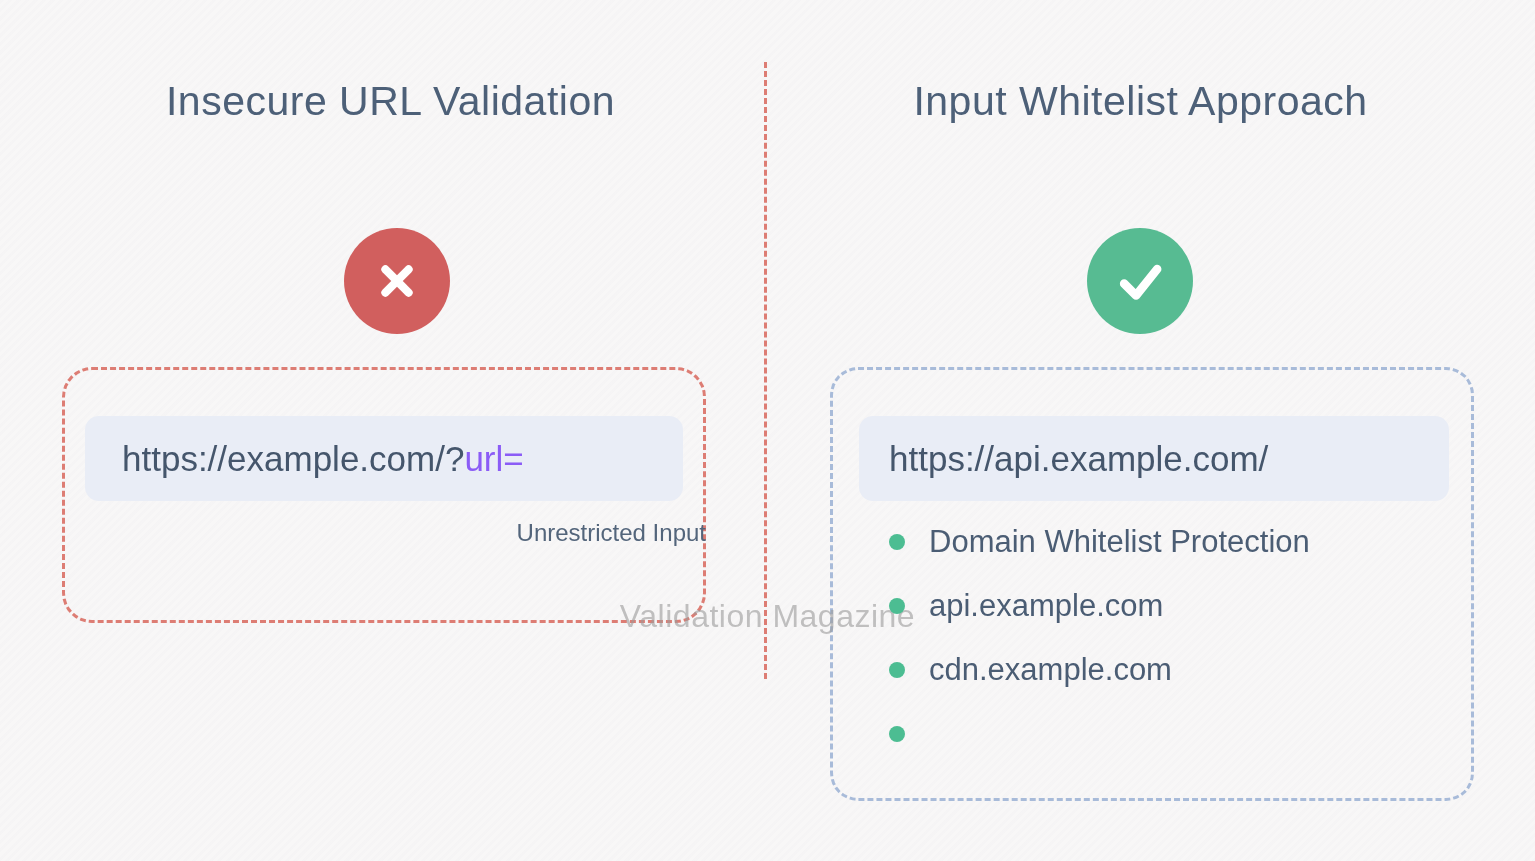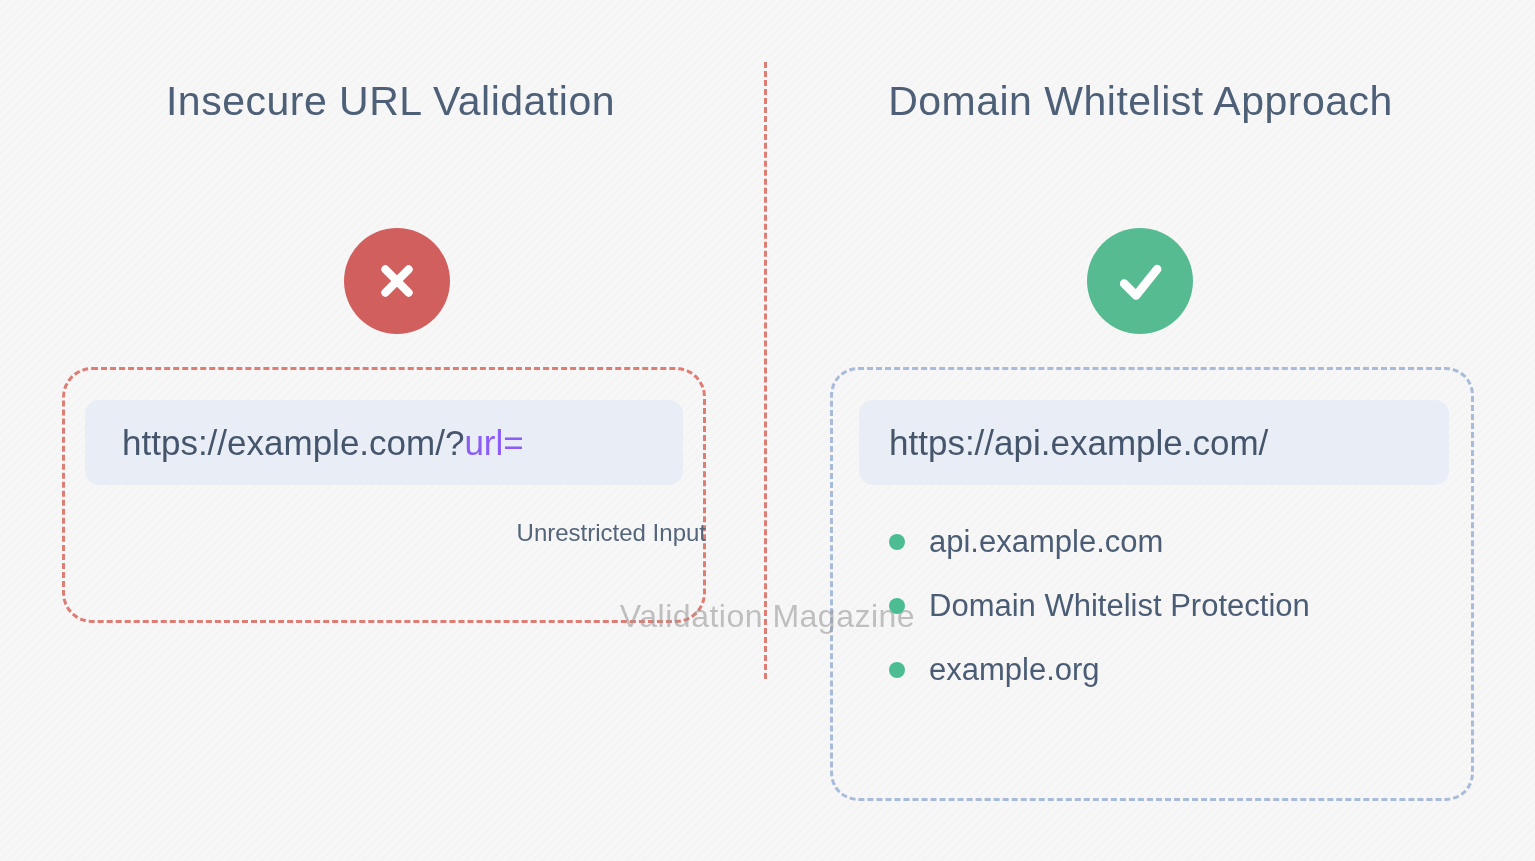--- a/index.html
+++ b/index.html
@@ -69,21 +69,21 @@
     position: absolute;
     left: 764px; top: 62px;
     height: 617px; width: 0;
     border-left: 3px dashed #dd7d74;
     z-index: 0;
   }
 
   
   .url-bar {
     position: absolute;
-    top: 400px;
+    top: 416px;
     height: 85px;
     background: #e9edf6;
     border-radius: 14px;
     display: flex;
     align-items: center;
     font-size: 35px;
     color: #45566c;
     z-index: 3;
     white-space: nowrap;
   }
@@ -158,44 +158,47 @@
 
   <div class="dashed-box red"></div>
 
   <div class="url-bar left">
     <span>https://example.com/?</span>
       <span class="url-ghost">url=</span>
   </div>
 
   <div class="caption">Unrestricted Input</div>
 
-  <div class="panel-title right">Domain Whitelist Approach</div>
+  <div class="panel-title right">Input Whitelist Approach</div>
 
   <div class="status-circle success">
     <svg width="66" height="66" viewBox="0 0 100 100">
       <path d="M26 54 L44 72 L76 32" fill="none" stroke="#ffffff" stroke-width="13" stroke-linecap="round" stroke-linejoin="round"></path>
     </svg>
   </div>
 
   <div class="dashed-box blue"></div>
 
   <div class="url-bar right">
     <span>https://api.example.com/</span>
   </div>
 
   <ul class="whitelist">
     <li>
       <span class="bullet-dot"></span>
+      <span class="item-text">Domain Whitelist Protection</span>
+    </li>
+    <li>
+      <span class="bullet-dot"></span>
       <span class="item-text">api.example.com</span>
     </li>
     <li>
       <span class="bullet-dot"></span>
-      <span class="item-text">Domain Whitelist Protection</span>
-    </li>
-    <li>
-      <span class="bullet-dot"></span>
-      <span class="item-text">example.org</span>
+      <span class="item-text">cdn.example.com</span>
+    </li>
+    <li>
+      <span class="bullet-dot"></span>
     </li>
   </ul>
 
   <div class="watermark">Validation Magazine</div>
 
 </div>
 
 </body></html>

